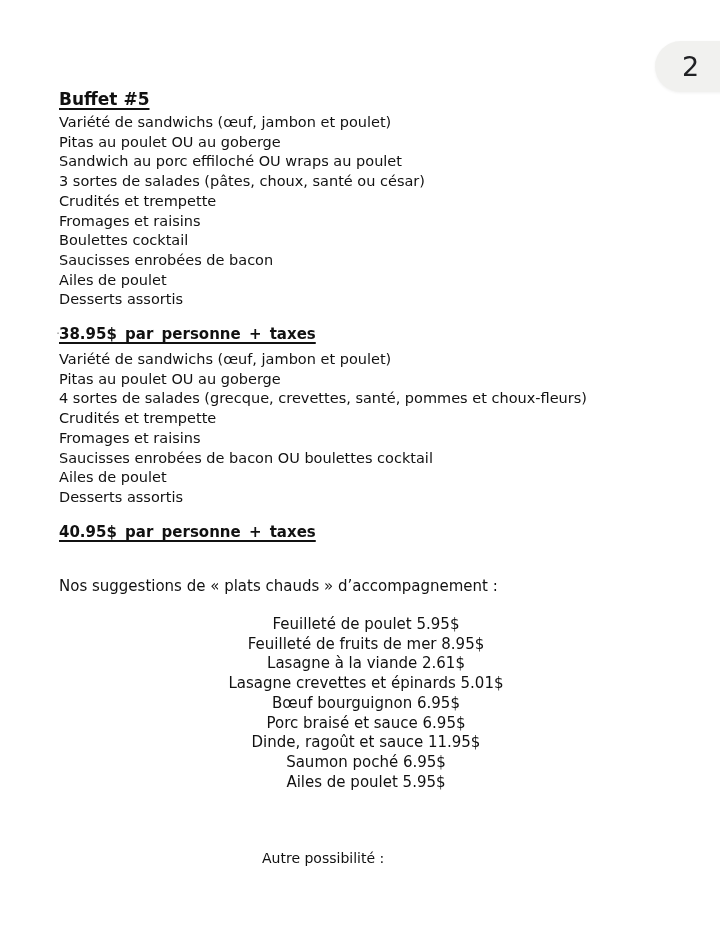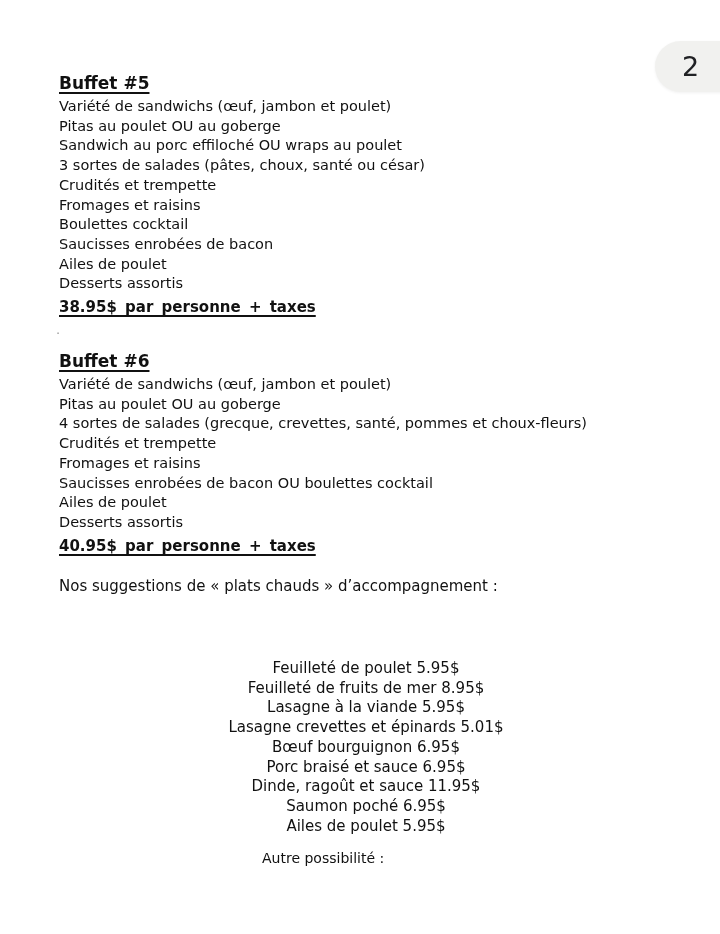--- a/index.html
+++ b/index.html
@@ -36,25 +36,25 @@
 
   section { position: absolute; left: 59px; }
 
   .buffet-title {
     font-size: 17px;
     font-weight: bold;
     line-height: 22px;
     text-decoration: underline;
     text-decoration-thickness: 1.6px;
     text-underline-offset: 3px;
-    margin: 0 0 3px 0;
+    margin: 16px 0 3px 0;
   }
   .menu-line { white-space: nowrap; }
   .price-line {
-    margin-top: 4px;
+    margin-top: 15px;
     font-weight: bold;
     font-size: 15px;
     text-decoration: underline;
     text-decoration-thickness: 1.6px;
     text-underline-offset: 3px;
     word-spacing: 3px;
     white-space: nowrap;
   }
 
   .stray-mark {
@@ -75,21 +75,20 @@
   }
 
   .dishes {
     position: absolute;
     top: 615px;
     left: 59px;
     width: 614px;
     text-align: center;
     font-size: 15px;
     line-height: 19.7px;
-    margin-top: 44px;
   }
 
   .footer-note {
     position: absolute;
     top: 848px;
     left: 262px;
     width: 474px;
     text-align: left;
     font-size: 14px;
     line-height: 20px;
@@ -120,40 +119,39 @@
       <div class="menu-line">Saucisses enrobées de bacon</div>
       <div class="menu-line">Ailes de poulet</div>
       <div class="menu-line">Desserts assortis</div>
     </div>
     <div class="price-line">38.95$ par personne + taxes</div>
   </section>
 
   <div class="stray-mark">.</div>
 
   <section id="buffet6">
-    <div class="buffet-title">Buffet #6</div>
     <div>
       <div class="menu-line">Variété de sandwichs (œuf, jambon et poulet)</div>
       <div class="menu-line">Pitas au poulet OU au goberge</div>
       <div class="menu-line">4 sortes de salades (grecque, crevettes, santé, pommes et choux-fleurs)</div>
       <div class="menu-line">Crudités et trempette</div>
       <div class="menu-line">Fromages et raisins</div>
       <div class="menu-line">Saucisses enrobées de bacon OU boulettes cocktail</div>
       <div class="menu-line">Ailes de poulet</div>
       <div class="menu-line">Desserts assortis</div>
     </div>
     <div class="price-line">40.95$ par personne + taxes</div>
   </section>
 
   <div class="suggestions-intro">Nos suggestions de « plats chauds » d’accompagnement :</div>
 
   <div class="dishes">
     <div class="menu-line">Feuilleté de poulet 5.95$</div>
     <div class="menu-line">Feuilleté de fruits de mer 8.95$</div>
-    <div class="menu-line">Lasagne à la viande 5.95$</div>
+    <div class="menu-line">Lasagne à la viande 2.61$</div>
     <div class="menu-line">Lasagne crevettes et épinards 5.01$</div>
     <div class="menu-line">Bœuf bourguignon 6.95$</div>
     <div class="menu-line">Porc braisé et sauce 6.95$</div>
     <div class="menu-line">Dinde, ragoût et sauce 11.95$</div>
     <div class="menu-line">Saumon poché 6.95$</div>
     <div class="menu-line">Ailes de poulet 5.95$</div>
   </div>
 
   <div class="footer-note">
     <div>Autre possibilité :</div>

